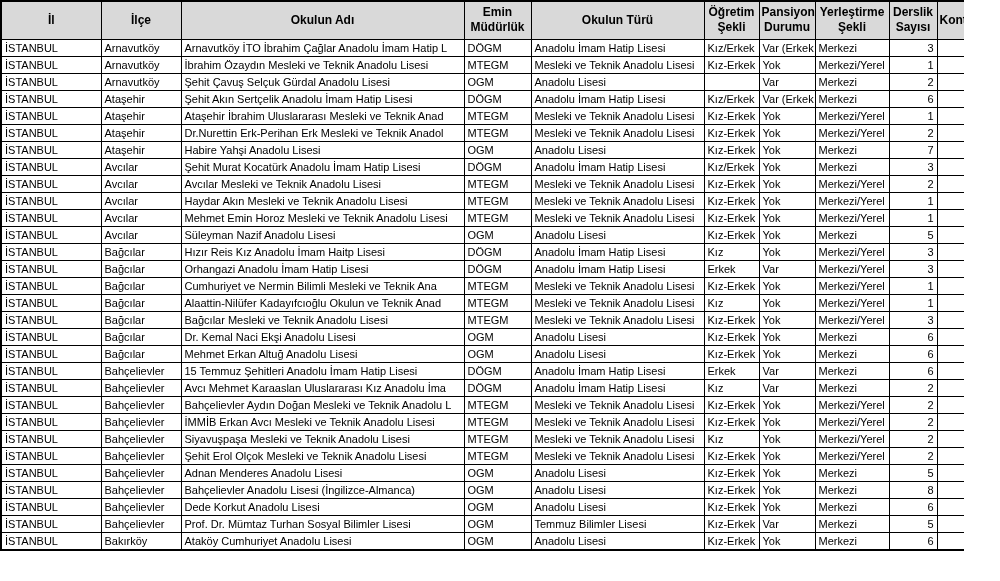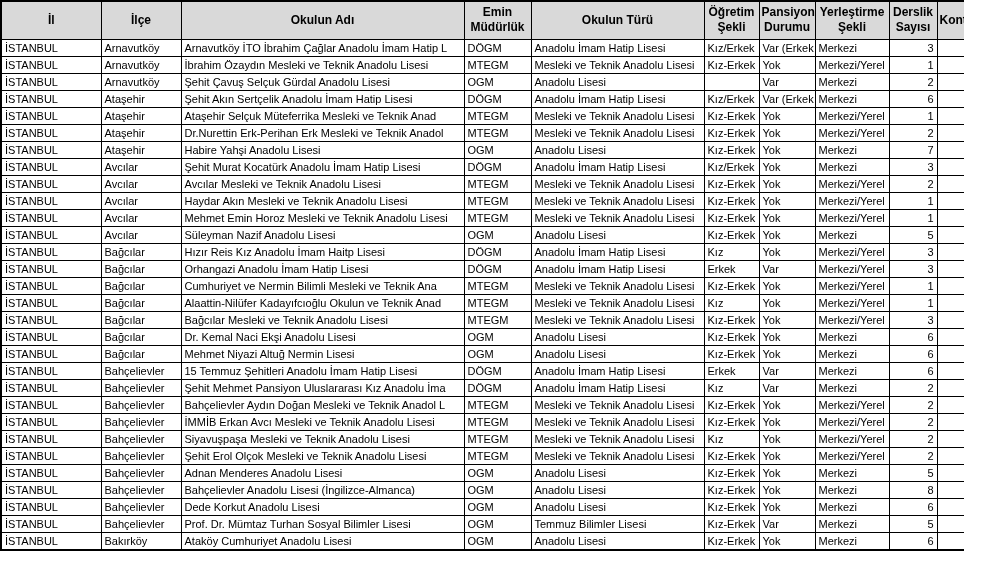--- a/index.html
+++ b/index.html
@@ -126,21 +126,21 @@
           <td>Anadolu İmam Hatip Lisesi</td>
           <td>Kız/Erkek</td>
           <td>Var (Erkek</td>
           <td>Merkezi</td>
           <td class="num">6</td>
           <td class="num">180</td>
         </tr>
         <tr>
           <td>İSTANBUL</td>
           <td>Ataşehir</td>
-          <td>Ataşehir Selçuk Müteferrika Mesleki ve Teknik Anad</td>
+          <td>Ataşehir İbrahim Uluslararası Mesleki ve Teknik Anad</td>
           <td>MTEGM</td>
           <td>Mesleki ve Teknik Anadolu Lisesi</td>
           <td>Kız-Erkek</td>
           <td>Yok</td>
           <td>Merkezi/Yerel</td>
           <td class="num">1</td>
           <td class="num">30</td>
         </tr>
         <tr>
           <td>İSTANBUL</td>
@@ -294,21 +294,21 @@
           <td>Anadolu Lisesi</td>
           <td>Kız-Erkek</td>
           <td>Yok</td>
           <td>Merkezi</td>
           <td class="num">6</td>
           <td class="num">180</td>
         </tr>
         <tr>
           <td>İSTANBUL</td>
           <td>Bağcılar</td>
-          <td>Mehmet Niyazi Altuğ Nermin Lisesi</td>
+          <td>Mehmet Erkan Altuğ Anadolu Lisesi</td>
           <td>OGM</td>
           <td>Anadolu Lisesi</td>
           <td>Kız-Erkek</td>
           <td>Yok</td>
           <td>Merkezi</td>
           <td class="num">6</td>
           <td class="num">180</td>
         </tr>
         <tr>
           <td>İSTANBUL</td>
@@ -318,33 +318,33 @@
           <td>Anadolu İmam Hatip Lisesi</td>
           <td>Erkek</td>
           <td>Var</td>
           <td>Merkezi</td>
           <td class="num">6</td>
           <td class="num">180</td>
         </tr>
         <tr>
           <td>İSTANBUL</td>
           <td>Bahçelievler</td>
-          <td>Şehit Mehmet Pansiyon Uluslararası Kız Anadolu İma</td>
+          <td>Avcı Mehmet Karaaslan Uluslararası Kız Anadolu İma</td>
           <td>DÖGM</td>
           <td>Anadolu İmam Hatip Lisesi</td>
           <td>Kız</td>
           <td>Var</td>
           <td>Merkezi</td>
           <td class="num">2</td>
           <td class="num">60</td>
         </tr>
         <tr>
           <td>İSTANBUL</td>
           <td>Bahçelievler</td>
-          <td>Bahçelievler Aydın Doğan Mesleki ve Teknik Anadol L</td>
+          <td>Bahçelievler Aydın Doğan Mesleki ve Teknik Anadolu L</td>
           <td>MTEGM</td>
           <td>Mesleki ve Teknik Anadolu Lisesi</td>
           <td>Kız-Erkek</td>
           <td>Yok</td>
           <td>Merkezi/Yerel</td>
           <td class="num">2</td>
           <td class="num">60</td>
         </tr>
         <tr>
           <td>İSTANBUL</td>

